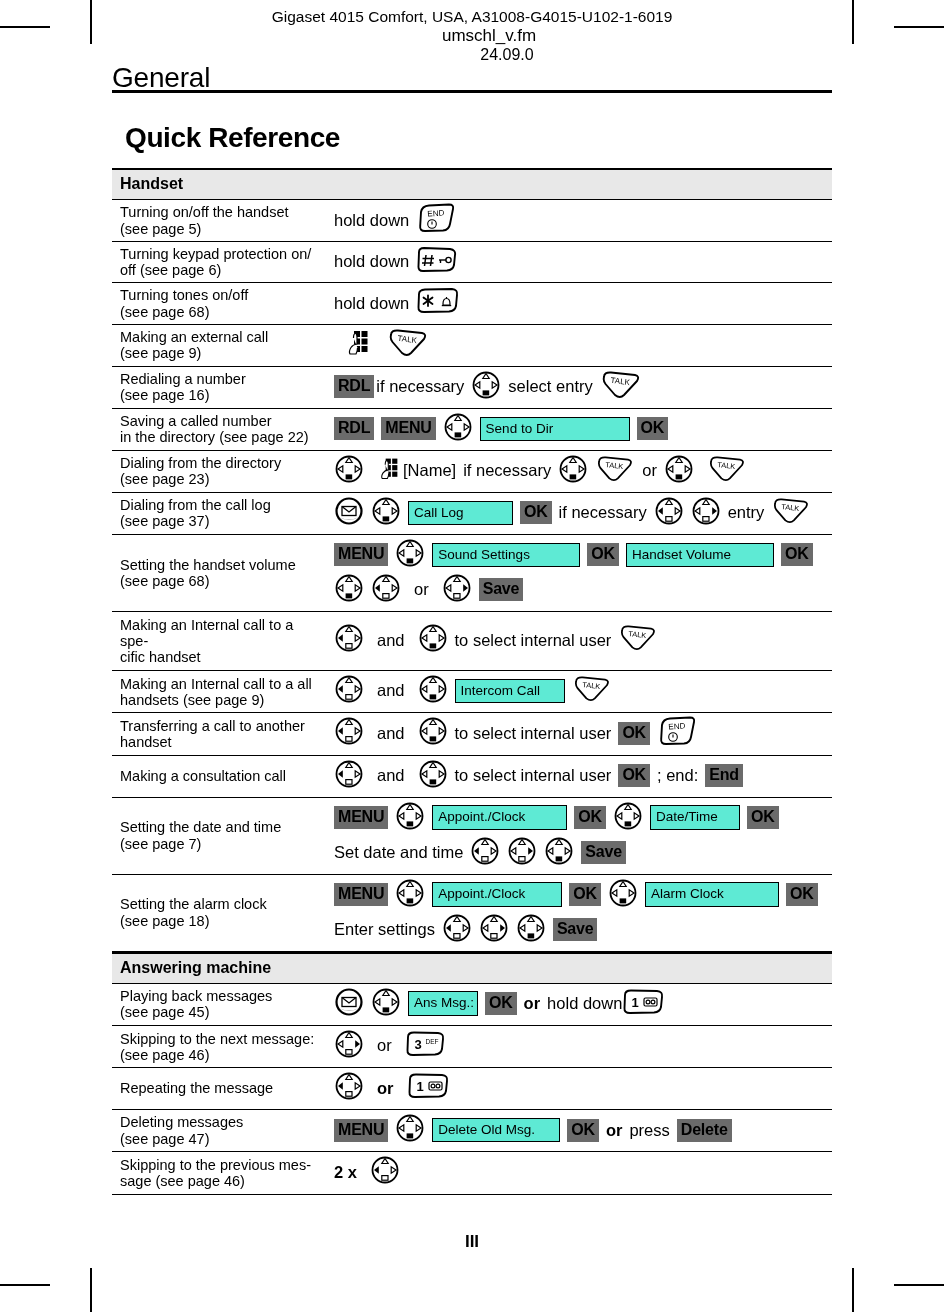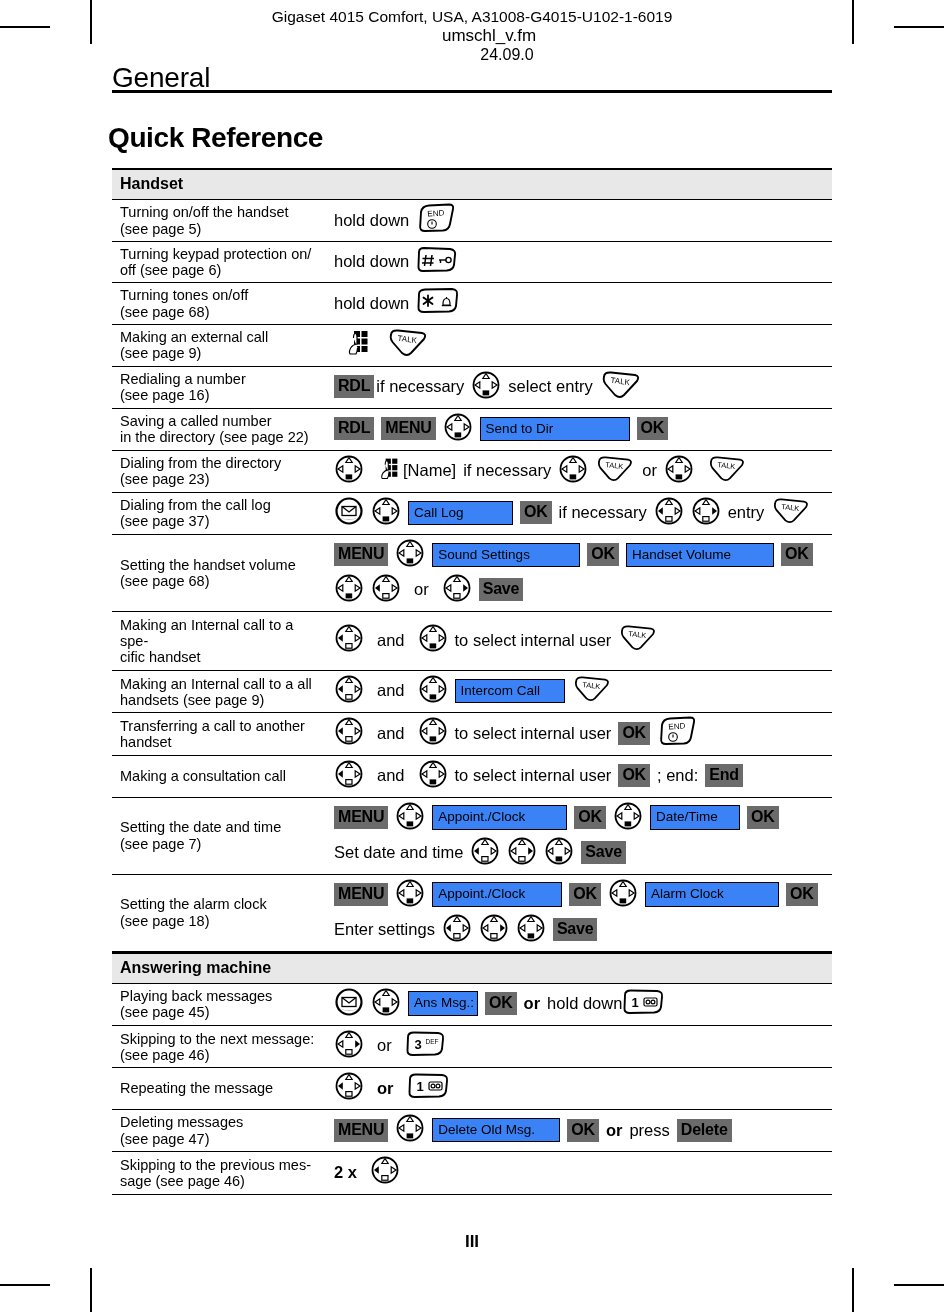--- a/index.html
+++ b/index.html
@@ -15,21 +15,21 @@
   .runhead{position:absolute;left:112px;top:8px;width:720px;height:26px;
            display:flex;align-items:center;font-size:15.5px;flex-direction:column;}
   .runhead .doc{white-space:nowrap;}
   .runhead .fm{font-size:17px;margin-left:34px;white-space:nowrap;}
   .runhead .ver{font-size:16px;margin-left:70px;white-space:nowrap;}
 
   .chapter{position:absolute;left:112px;top:62px;width:720px;
            font-size:28px;font-weight:normal;letter-spacing:-.2px;}
   .chaprule{position:absolute;left:112px;top:90px;width:720px;height:2.5px;background:#000;}
 
-  .pagetitle{position:absolute;left:108px;top:122px;font-size:28px;font-weight:bold;
+  .pagetitle{position:absolute;left:125px;top:122px;font-size:28px;font-weight:bold;
              letter-spacing:-.4px;}
 
   
   .qtable{position:absolute;left:112px;top:168px;width:720px;}
   .sec{background:#e8e8e8;font-size:16px;font-weight:bold;padding:5px 8px 6px 8px;
        border-top:2.5px solid #000;border-bottom:1px solid #000;}
   .row{display:flex;border-bottom:1px solid #000;min-height:40px;}
   .row .lbl{width:218px;flex:0 0 218px;padding:4px 6px 4px 8px;font-size:14.5px;
             line-height:1.12;box-sizing:border-box;display:flex;align-items:center;}
   .row .lbl.top{align-items:flex-start;padding-top:5px;}
@@ -41,21 +41,21 @@
   .txt.bold{font-weight:bold;}
   .gap{display:inline-block;width:7px;flex:0 0 7px;}
   .gap.w{width:13px;flex:0 0 13px;}
 
   
   .skey{display:inline-block;background:#6b6b6b;color:#000000;font-size:16px;
         font-weight:bold;line-height:1;padding:3px 4px 4px 4px;letter-spacing:-.2px;
         white-space:nowrap;}
 
   
-  .dbox{display:inline-block;border:1.6px solid #000;background:#3b82f6;font-size:13.5px;
+  .dbox{display:inline-block;border:1.6px solid #000;background:#5eead4;font-size:13.5px;
         line-height:1;padding:4px 5px 5px 5px;box-sizing:border-box;white-space:nowrap;}
   .dbox.w150{width:150px;}
   .dbox.w125{width:148px;}
   .dbox.w110{width:110px;}
   .dbox.w105{width:105px;}
   .dbox.w90{width:90px;}
   .dbox.w70{width:70px;}
 
   
   .ic{display:inline-block;vertical-align:middle;flex:0 0 auto;}

